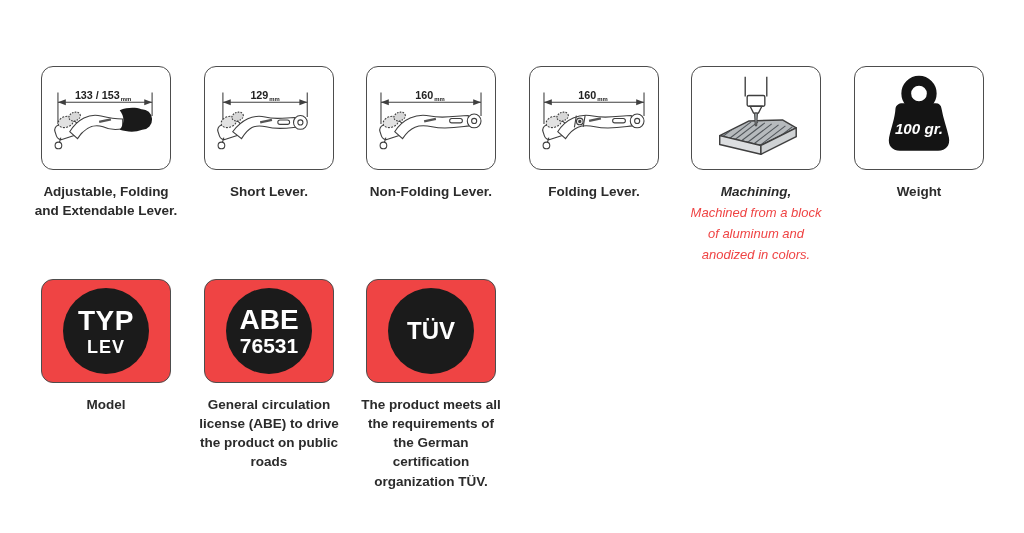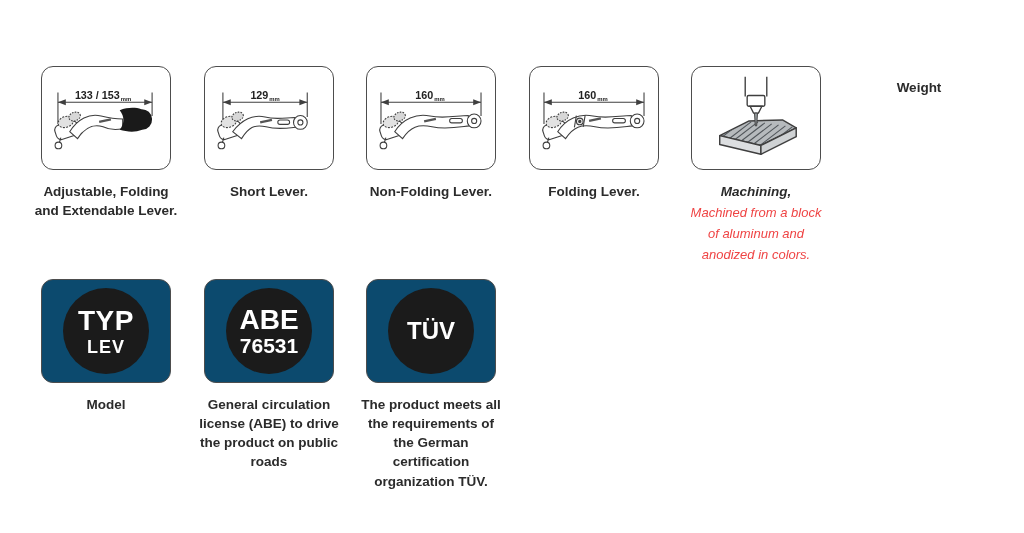--- a/index.html
+++ b/index.html
@@ -7,21 +7,21 @@
   .canvas{position:relative;width:1024px;height:533px;background:#ffffff;overflow:hidden;}
   .cell{position:absolute;width:130px;}
   .iconbox{width:130px;height:104px;box-sizing:border-box;border:1.6px solid #4d4d4d;
            border-radius:12px;background:#fff;overflow:hidden;}
   .iconbox svg{display:block;width:100%;height:100%;}
   .label{width:182px;margin:12px 0 0 -26px;text-align:center;font-weight:bold;
          font-size:13.5px;line-height:1.42;color:#2b2b2b;white-space:pre-line;}
   .desc{width:182px;margin:2px 0 0 -26px;text-align:center;font-weight:400;
         font-size:13px;line-height:1.6;color:#ef4444;white-space:pre-line;}
   .badgebox{width:130px;height:104px;box-sizing:border-box;border:1.6px solid #4d4d4d;
-            border-radius:12px;background:#0c4a6e;display:flex;align-items:center;justify-content:center;}
+            border-radius:12px;background:#ef4444;display:flex;align-items:center;justify-content:center;}
   .badge{width:86px;height:86px;border-radius:50%;background:#1b1b1b;color:#ffffff;
          display:flex;flex-direction:column;align-items:center;justify-content:center;font-weight:bold;}
   .badge .l1{font-size:28px;line-height:1;letter-spacing:.5px;}
   .badge .l2{font-size:18px;line-height:1;margin-top:3px;letter-spacing:1px;}
   .badge.abe .l1{font-size:28px;letter-spacing:0;}
   .badge.abe .l2{font-size:21px;margin-top:1px;letter-spacing:0;}
   .badge.tuv .l1{font-size:24px;letter-spacing:0;}
   text{font-family:"Liberation Sans",sans-serif;}
 </style>
 </head>
@@ -178,20 +178,27 @@
         <polygon points="63.5,47 66.5,47 65.7,60 64.3,60" fill="#9aa0a3" stroke="#3f3f3f" stroke-width="1"></polygon>
       </svg>
     </div>
     <div class="label">Machining,</div>
     <div class="desc">Machined from a block
 of aluminum and
 anodized in colors.</div>
   </div>
 
   <div class="cell" style="left:854px;top:66px;">
+    <div class="iconbox">
+      <svg viewBox="0 0 130 104">
+        <circle cx="65" cy="27" r="13" fill="none" stroke="#141414" stroke-width="10"></circle>
+        <path d="M48,37 H82 C85.5,37 87.5,39 88,42.5 C89.5,52 93.5,62 95.5,72 C97,80 92.5,85.5 84.5,85.5 H45.5 C37.5,85.5 33,80 34.5,72 C36.5,62 40.5,52 41,42.5 C41.5,39 44.5,37 48,37 Z" fill="#141414"></path>
+        <text x="65" y="68.5" text-anchor="middle" font-size="15.5" font-weight="bold" font-style="italic" fill="#ffffff">100 gr.</text>
+      </svg>
+    </div>
     <div class="label">Weight</div>
   </div>
 
   <div class="cell" style="left:41px;top:279px;">
     <div class="badgebox">
       <div class="badge">
         <div class="l1">TYP</div>
         <div class="l2">LEV</div>
       </div>
     </div>

